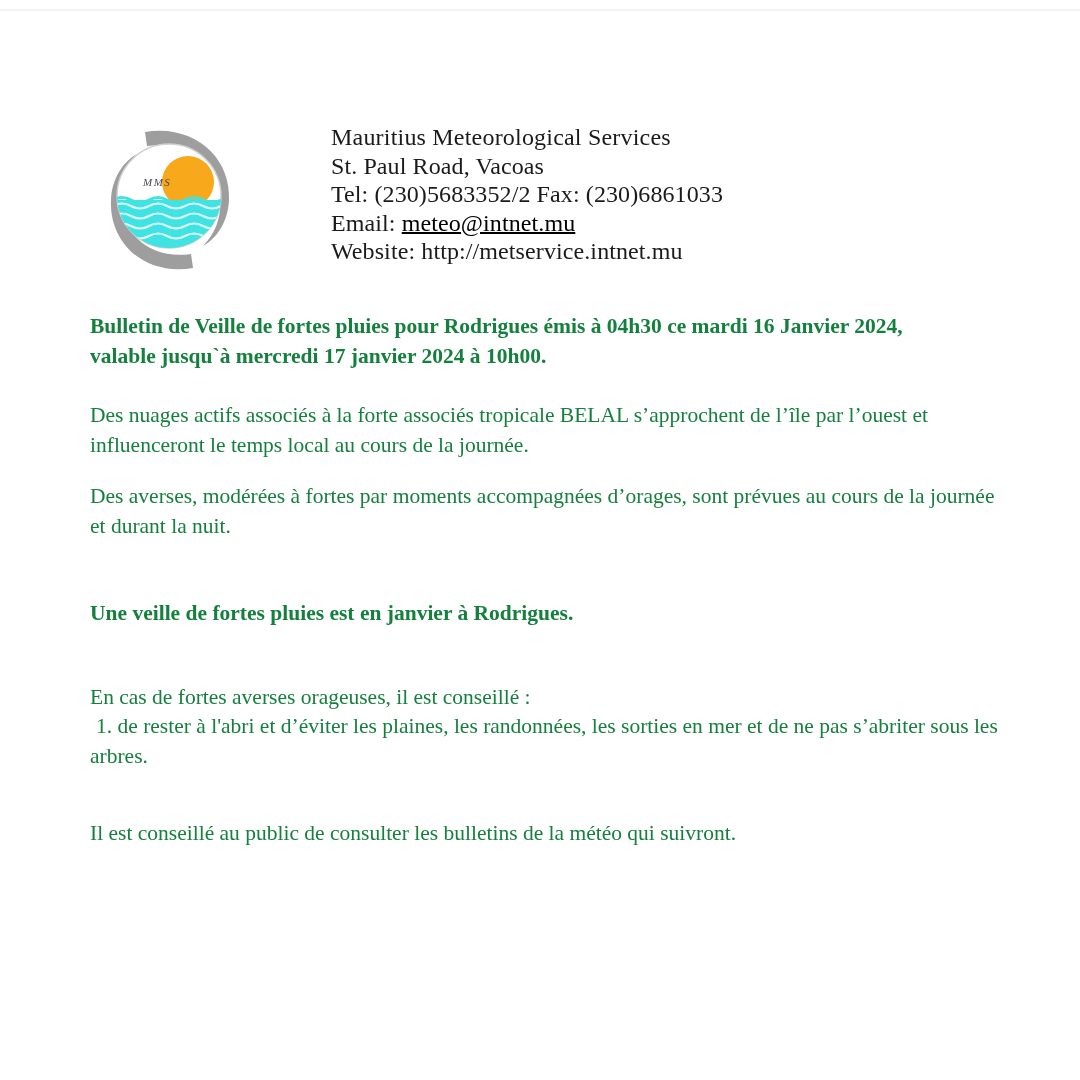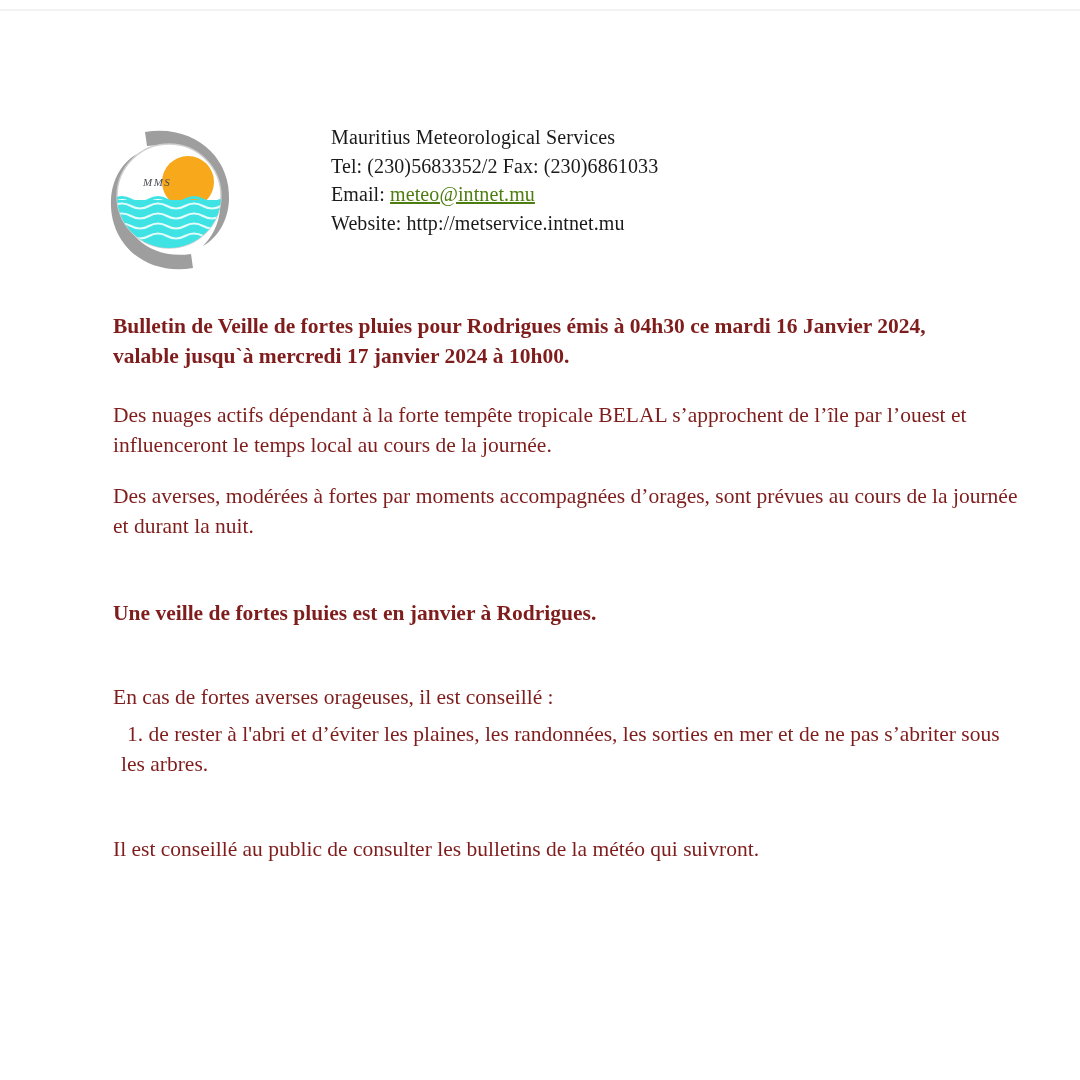--- a/index.html
+++ b/index.html
@@ -52,61 +52,61 @@
     width: 132px;
     height: 162px;
     flex: 0 0 132px;
     font-style: italic;
   }
   .logo svg { display: block; }
 
   .org-block {
     margin-left: 96px;
     padding-top: 5px;
-    font-size: 20px;
+    font-size: 24px;
     line-height: 28.5px;
     color: #1a1a1a;
     letter-spacing: 0.1px;
   }
   .org-line { white-space: nowrap; }
   .org-name { letter-spacing: 0.2px; }
 
   .email-link {
-    color: #4d7c0f;
+    color: #000000;
     text-decoration: underline;
     text-underline-offset: 1px;
   }
 
   
   .content {
     position: absolute;
-    left: 113px;
+    left: 90px;
     top: 312px;
     width: 918px;
     font-size: 21.5px;
     line-height: 29.5px;
-    color: #7f1d1d;
+    color: #15803d;
   }
 
   .para {
     margin: 0;
     text-align: left;
   }
 
   .bold-head {
     font-weight: bold;
     margin: 0;
     line-height: 29.5px;
   }
   .sp-22 { height: 22px; }
   .sp-26 { height: 26px; }
   .sp-30 { height: 30px; }
   .sp-54 { height: 54px; }
   .sp-58 { height: 58px; }
-  .advice-line { margin: 8px; text-indent: 6px; }
+  .advice-line { margin: 0; text-indent: 6px; }
 </style>
 </head>
 <body>
 
 <div class="page">
 
   <div class="top-rule"></div>
 
   <div class="letterhead">
 
@@ -140,34 +140,35 @@
 
           <path d="M10 82 q 9 -5 18 0 t 18 0 t 18 0 t 18 0 t 18 0 t 18 0" stroke="#3FE3E3" stroke-width="3" fill="none"></path>
         </g>
 
         <text x="40" y="68" font-family="Liberation Serif, serif" font-size="11" fill="#4a4a52" letter-spacing="1.5">MMS</text>
       </svg>
     </div>
 
     <div class="org-block">
       <div class="org-line org-name">Mauritius Meteorological Services</div>
+      <div class="org-line">St. Paul Road, Vacoas</div>
       <div class="org-line">Tel: (230)5683352/2 Fax: (230)6861033</div>
       <div class="org-line"><span>Email:</span>&nbsp;<a class="email-link" href="#">meteo@intnet.mu</a></div>
       <div class="org-line">Website: http://metservice.intnet.mu</div>
     </div>
   </div>
 
   <div class="content">
 
     <div class="bold-head">Bulletin de Veille de fortes pluies pour Rodrigues émis à 04h30 ce mardi 16 Janvier 2024,</div>
     <div class="bold-head">valable jusqu`à mercredi 17 janvier 2024 à 10h00.</div>
 
     <div class="sp-30"></div>
 
-    <p class="para"> Des nuages actifs dépendant à la forte tempête tropicale BELAL s’approchent de l’île par l’ouest et influenceront le temps local au cours de la journée.</p>
+    <p class="para"> Des nuages actifs associés à la forte associés tropicale BELAL s’approchent de l’île par l’ouest et influenceront le temps local au cours de la journée.</p>
 
     <div class="sp-22"></div>
 
     <p class="para"> Des averses, modérées à fortes par moments accompagnées d’orages, sont prévues au cours de la journée et durant la nuit.</p>
 
     <div class="sp-58"></div>
 
     <div class="bold-head">Une veille de fortes pluies est en janvier à Rodrigues.</div>
 
     <div class="sp-54"></div>

